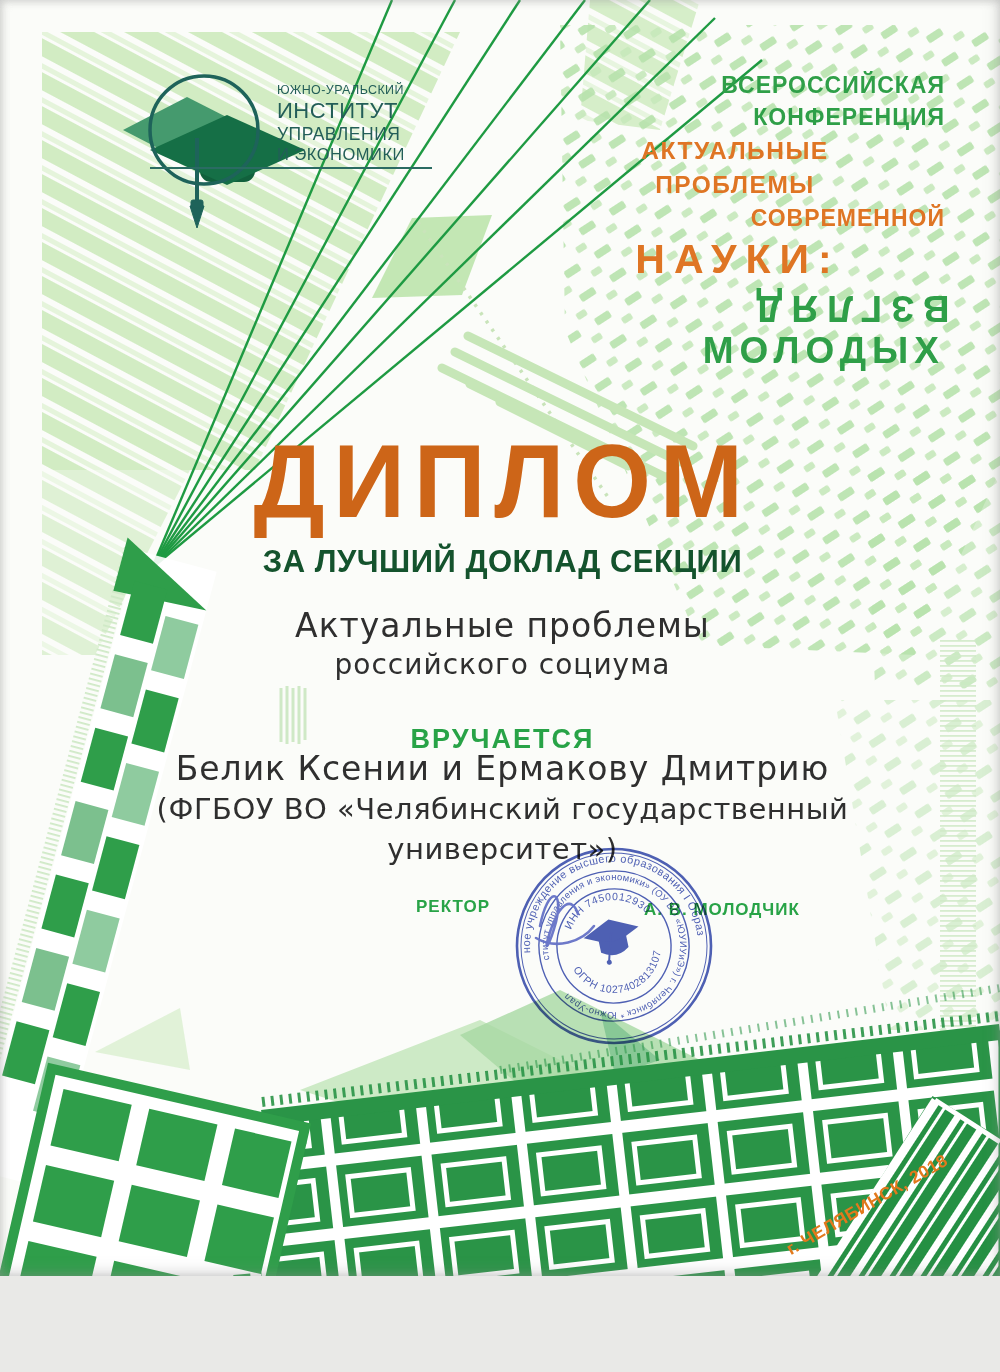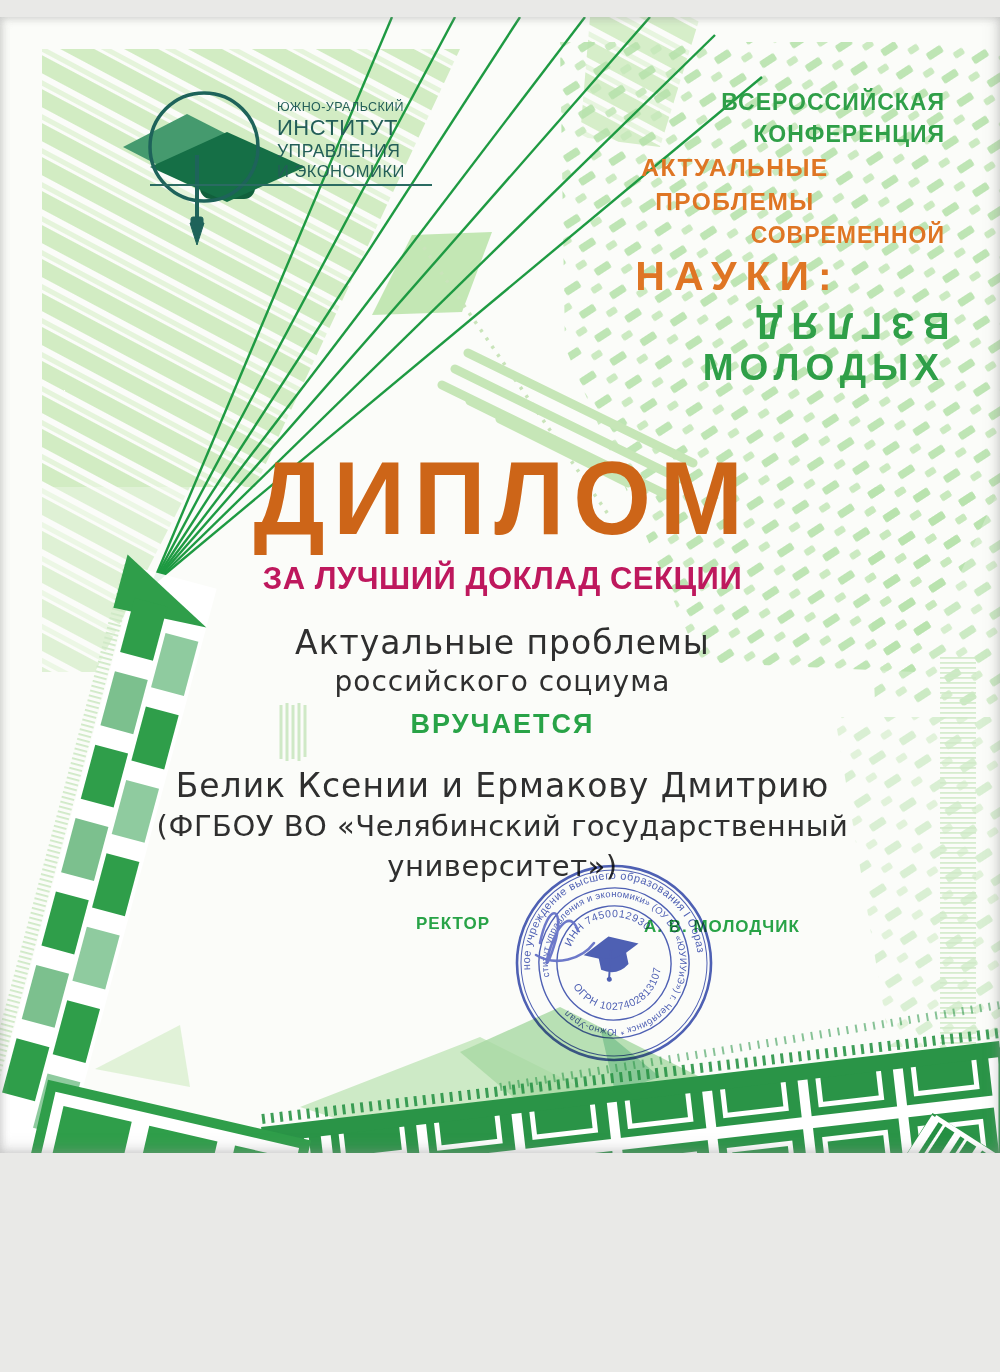--- a/index.html
+++ b/index.html
@@ -1,17 +1,17 @@
 <!DOCTYPE html>
 <html><head>
 <meta charset="utf-8">
 <style>
   html,body{margin:0;padding:0;background:#e9e9e7;}
   .page{
-    position:relative;width:1000px;height:1136px;margin:17px auto;
+    position:relative;width:1000px;height:1276px;margin:0 auto;
     background:#fbfcf9;overflow:hidden;
     font-family:"Liberation Sans",sans-serif;
   }
   .page::after{
     content:"";position:absolute;inset:0;pointer-events:none;
     box-shadow:inset 0 0 8px rgba(140,140,140,.35), inset -4px -6px 14px rgba(150,150,150,.22), inset 3px 2px 8px rgba(170,170,170,.18);
   }
   .abs{position:absolute;}
   .bg{position:absolute;inset:0;width:1000px;height:1372px;}
 
@@ -28,25 +28,25 @@
   .cg{color:#2f9f48;}
   .co{color:#df7524;}
   .c-sm{font-size:23px;letter-spacing:1px;margin-bottom:8px;}
   .c-md{font-size:24.5px;letter-spacing:1.5px;margin-bottom:8px;text-align:center;}
   .c-nauki{font-size:41px;letter-spacing:9px;margin-bottom:7px;margin-right:-6px;text-align:center;}
   .c-big{font-size:37px;letter-spacing:6px;}
   .flip{display:inline-block;transform:rotate(180deg);letter-spacing:9px;margin-bottom:3px;margin-right:-4px;}
 
   .center-line{left:5px;right:0;text-align:center;}
   .title{top:423px;font-size:103px;font-weight:bold;color:#cd6518;letter-spacing:9px;transform:scaleX(.97);}
-  .subtitle{top:544px;font-size:31px;font-weight:bold;color:#be185d;letter-spacing:.5px;}
+  .subtitle{top:544px;font-size:31px;font-weight:bold;color:#14532d;letter-spacing:.5px;}
   .hand{font-family:"DejaVu Sans",sans-serif;color:#2f2f2f;}
   .sec1{top:606px;font-size:33px;letter-spacing:1px;}
   .sec2{top:648px;font-size:28px;letter-spacing:1px;}
-  .vruch{top:692px;font-size:27px;font-weight:bold;color:#28a347;letter-spacing:2px;font-family:"Liberation Sans",sans-serif;}
+  .vruch{top:724px;font-size:27px;font-weight:bold;color:#28a347;letter-spacing:2px;font-family:"Liberation Sans",sans-serif;}
   .recipient{top:749px;font-size:33px;letter-spacing:1px;}
   .affil1{top:792px;font-size:29px;letter-spacing:.5px;text-align:center;}
   .affil2{top:832px;font-size:29px;letter-spacing:.5px;}
 
   .rektor{left:416px;top:897px;font-size:17px;font-weight:bold;color:#28a347;letter-spacing:1px;text-align:center;}
   .rname{left:644px;top:900px;font-size:17px;font-weight:bold;color:#28a347;letter-spacing:1px;}
 
   .stamp{left:498px;top:830px;width:232px;height:232px;mix-blend-mode:multiply;opacity:.92;}
 
   .cityyear{left:788px;top:1240px;width:170px;font-size:17.5px;font-weight:bold;color:#e2791c;

